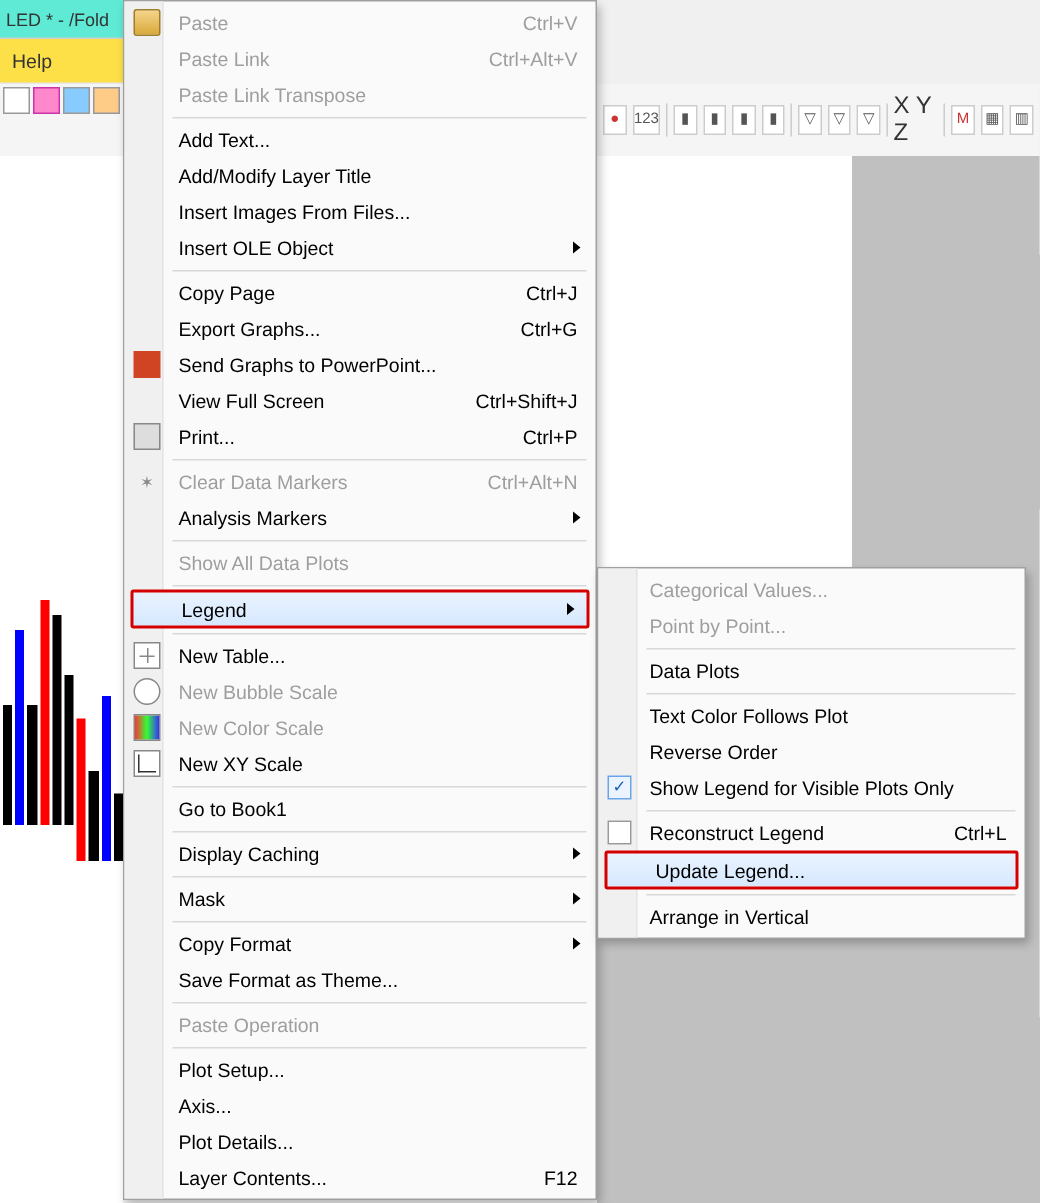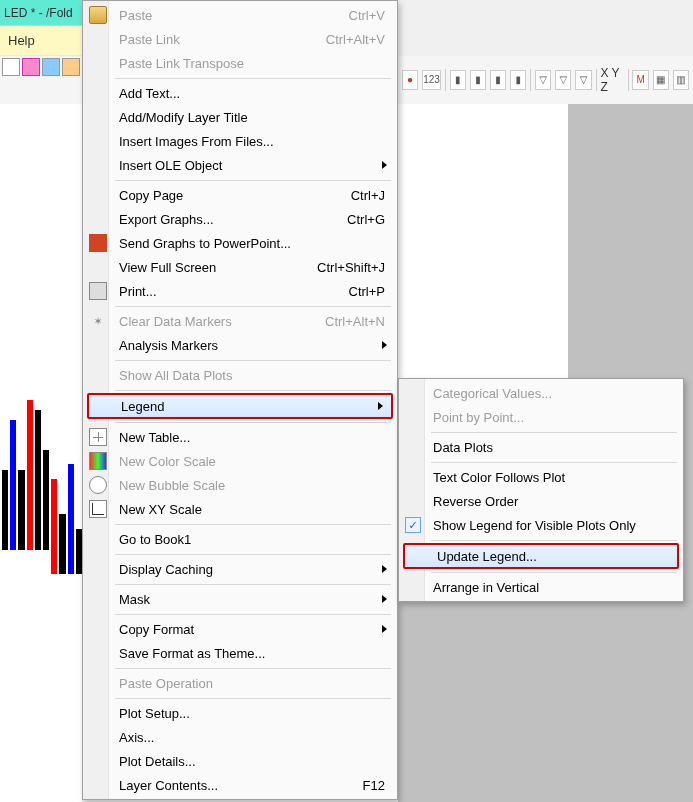--- a/index.html
+++ b/index.html
@@ -21,21 +21,21 @@
     left: 0; top: 0; width: 82px; height: 26px;
     background: #5eead4;
     border-bottom: 1px solid #d0d0d0;
     display: flex; align-items: center; padding-left: 4px;
     color: #333; font-size: 12px;
     overflow: hidden; white-space: nowrap;
   }
   .menubar {
     position: absolute;
     left: 0; top: 26px; width: 82px; height: 30px;
-    background: #fef9c3;
+    background: #fde047;
     display: flex; align-items: center; padding-left: 8px;
     color: #333;
     border-bottom: 1px solid #e8e8e8;
   }
   .toolbar-left {
     position: absolute;
     left: 0; top: 56px; width: 82px; height: 48px;
     background: #f5f5f5;
     display: flex; flex-wrap: wrap; gap: 2px; padding: 2px;
   }
@@ -212,21 +212,21 @@
   <span class="sep"></span>
   <span class="tbtn">▮</span>
   <span class="tbtn">▮</span>
   <span class="tbtn">▮</span>
   <span class="tbtn">▮</span>
   <span class="sep"></span>
   <span class="tbtn">▽</span>
   <span class="tbtn">▽</span>
   <span class="tbtn">▽</span>
   <span class="sep"></span>
-  <span style="font-size:12px;color:#333;">X Y Z</span>
+  <span style="font-size:16px;color:#333;">X Y Z</span>
   <span class="sep"></span>
   <span class="tbtn" style="color:#c33;">M</span>
   <span class="tbtn">▦</span>
   <span class="tbtn">▥</span>
 </div>
 
 <div class="menu main">
   <div class="icon-col"></div>
   <ul id="main-menu-list">
       <li class="disabled">
@@ -295,26 +295,26 @@
       <li class="highlight-box">
         <span>Legend</span>
         <span class="arrow"></span>
       </li>
       <li class="sep-row"></li>
       <li>
         <span class="ico table"></span>
         <span>New Table...</span>
       </li>
       <li class="disabled">
+        <span class="ico bubble"></span>
+        <span>New Bubble Scale</span>
+      </li>
+      <li class="disabled">
         <span class="ico color"></span>
         <span>New Color Scale</span>
-      </li>
-      <li class="disabled">
-        <span class="ico bubble"></span>
-        <span>New Bubble Scale</span>
       </li>
       <li>
         <span class="ico xy"></span>
         <span>New XY Scale</span>
       </li>
       <li class="sep-row"></li>
       <li>
         <span>Go to Book1</span>
       </li>
       <li class="sep-row"></li>
@@ -374,20 +374,25 @@
         <span>Text Color Follows Plot</span>
       </li>
       <li>
         <span>Reverse Order</span>
       </li>
       <li>
         <span class="checkbox">✓</span>
         <span>Show Legend for Visible Plots Only</span>
       </li>
       <li class="sep-row"></li>
+      <li>
+        <span class="ico sepico"></span>
+        <span>Reconstruct Legend</span>
+        <span class="shortcut">Ctrl+L</span>
+      </li>
       <li class="highlight-box">
         <span>Update Legend...</span>
       </li>
       <li class="sep-row"></li>
       <li>
         <span>Arrange in Vertical</span>
       </li>
     </ul>
 </div>
 

